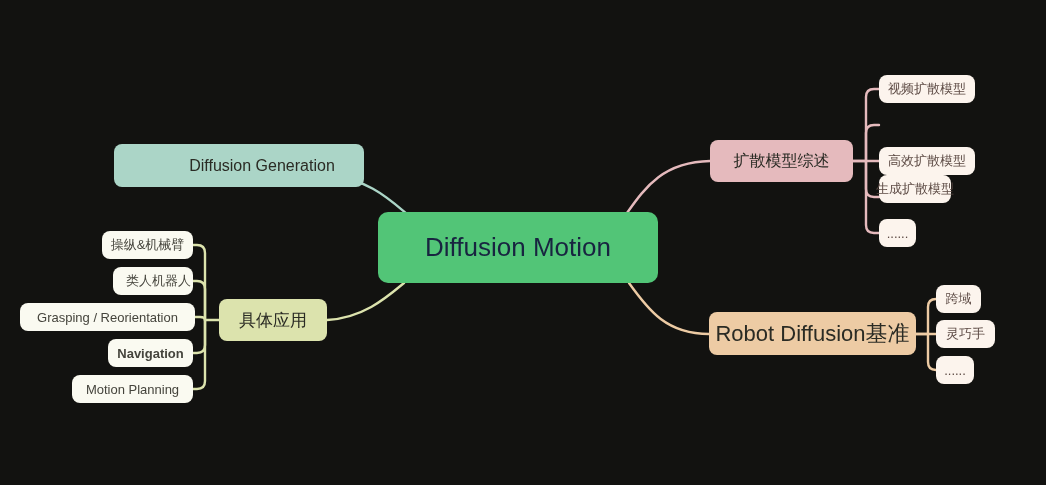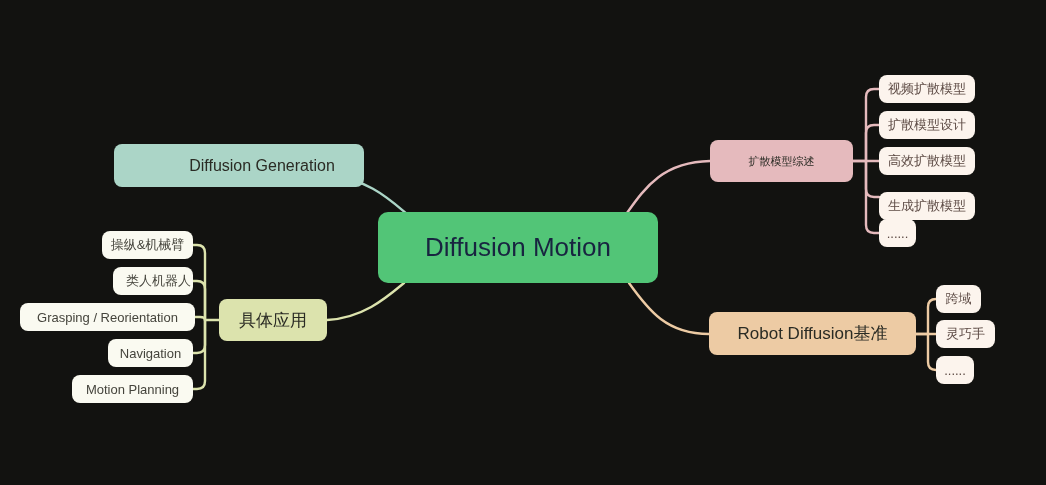--- a/index.html
+++ b/index.html
@@ -10,35 +10,35 @@
   .e-teal{stroke:var(--tealFill);}
   .e-yellow{stroke:var(--yellowFill);}
   .e-pink{stroke:var(--pinkFill);}
   .e-tan{stroke:var(--tanFill);}
   .node{position:absolute;display:flex;align-items:center;justify-content:center;
         white-space:nowrap;border-radius:8px;box-sizing:border-box;cursor:pointer;}
   .n-root{left:378px;top:212px;width:280px;height:71px;border-radius:10px;
           background:var(--rootFill);color:var(--rootText);font-size:26px;}
   .branch{color:var(--branchText);}
   .n-gen{left:114px;top:144px;width:250px;height:43px;background:var(--tealFill);font-size:16px;padding-left:46px;}
-  .n-survey{left:710px;top:140px;width:143px;height:42px;background:var(--pinkFill);font-size:11px;}
+  .n-survey{left:710px;top:140px;width:143px;height:42px;background:var(--pinkFill);font-size:16px;}
   .n-app{left:219px;top:299px;width:108px;height:42px;background:var(--yellowFill);font-size:17px;}
-  .n-bench{left:709px;top:312px;width:207px;height:43px;background:var(--tanFill);font-size:17px;}
+  .n-bench{left:709px;top:312px;width:207px;height:43px;background:var(--tanFill);font-size:22px;}
   .child{height:28px;font-size:13px;}
   .child.left{background:var(--childFillLeft);color:var(--childTextLeft);}
   .child.right{background:var(--childFillRight);color:var(--childTextRight);}
   .n-s0{left:879px;top:75px;width:96px;}
   .n-s1{left:879px;top:111px;width:96px;}
   .n-s2{left:879px;top:147px;width:96px;}
-  .n-s3{left:879px;top:192px;width:96px;text-align:center;}
+  .n-s3{left:879px;top:175px;width:72px;text-align:center;}
   .n-s4{left:879px;top:219px;width:37px;}
   .n-a0{left:102px;top:231px;width:91px;}
   .n-a1{left:113px;top:267px;width:80px;padding-left:11px;}
   .n-a2{left:20px;top:303px;width:175px;}
-  .n-a3{left:108px;top:339px;width:85px;}
+  .n-a3{left:108px;top:339px;width:85px;font-weight:bold;}
   .n-a4{left:72px;top:375px;width:121px;}
   .n-b0{left:936px;top:285px;width:45px;}
   .n-b1{left:936px;top:320px;width:59px;}
   .n-b2{left:936px;top:356px;width:38px;}
 </style>
 </head>
 <body>
 
 <div class="canvas">
 
@@ -70,21 +70,20 @@
   </svg>
 
   <div class="node n-root">Diffusion Motion</div>
 
   <div class="node branch n-gen">Diffusion Generation</div>
   <div class="node branch n-survey">扩散模型综述</div>
   <div class="node branch n-app">具体应用</div>
   <div class="node branch n-bench">Robot Diffusion基准</div>
 
   <div class="node child right n-s0">视频扩散模型</div>
-  <div class="node child right n-s1">扩散模型设计</div>
   <div class="node child right n-s2">高效扩散模型</div>
   <div class="node child right n-s3">生成扩散模型</div>
   <div class="node child right n-s4">......</div>
 
   <div class="node child left n-a0">操纵&amp;机械臂</div>
   <div class="node child left n-a1">类人机器人</div>
   <div class="node child left n-a2">Grasping / Reorientation</div>
   <div class="node child left n-a3">Navigation</div>
   <div class="node child left n-a4">Motion Planning</div>
 

